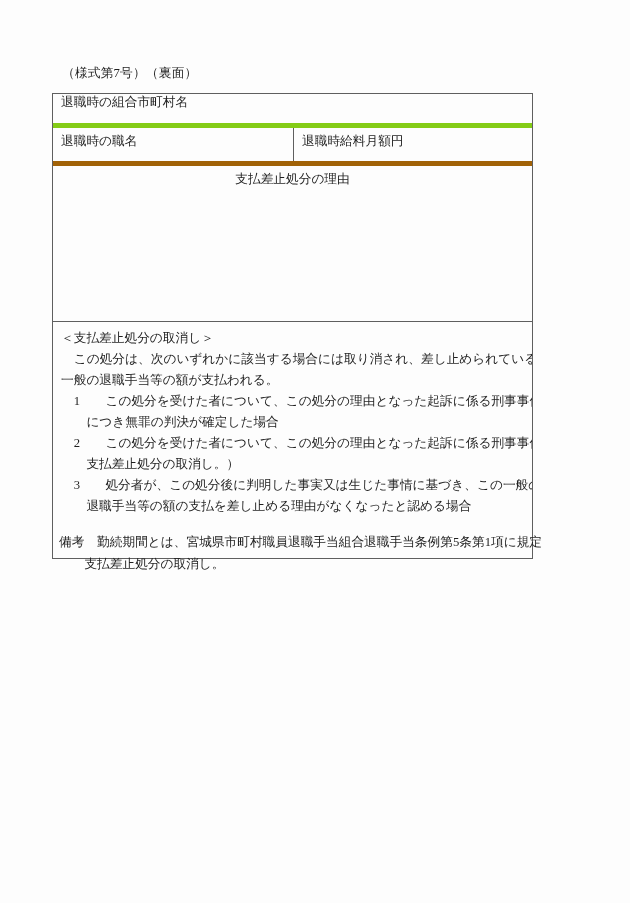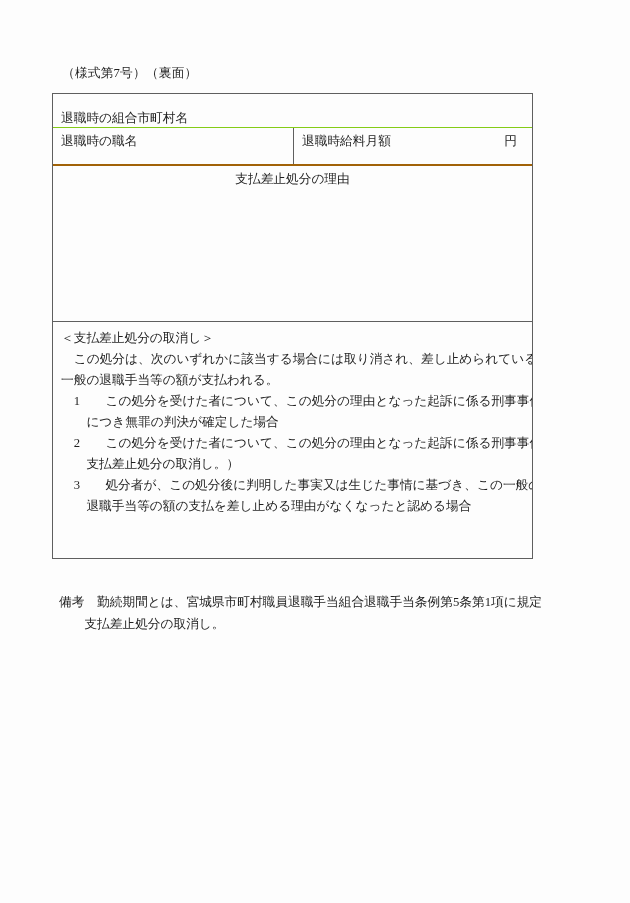--- a/index.html
+++ b/index.html
@@ -26,56 +26,56 @@
   .form-table {
     position: absolute;
     left: 52px; top: 93px;
     width: 481px;
     border: 1px solid #5f5f5f;
     background: #fdfdfd;
   }
   .row { overflow: hidden; }
   .row1 {
     height: 34px;
-    border-bottom: 1px solid #84cc16;
-    display: flex; align-items: flex-end;
+    border-bottom: 5px solid #84cc16;
+    display: flex; align-items: flex-start;
     padding-left: 8px;
   }
   .row2 {
     height: 38px;
-    border-bottom: 2px solid #a16207;
+    border-bottom: 5px solid #a16207;
     display: flex;
   }
   .cell-left {
     width: 241px;
     border-right: 1px solid #5f5f5f;
     padding: 5px 8px 0 8px;
   }
   .cell-right {
     flex: 1;
     padding: 4px 15px 0 8px;
     line-height: 19px;
   }
-  .salary-l1 { display: flex; justify-content: space-between; }
+  .salary-l1 { display: flex; }
   .salary-l2 { text-align: right; white-space: pre; }
   .row3 {
     height: 156px;
     border-bottom: 1px solid #5f5f5f;
     padding: 5px 8px 0 8px;
     text-align: center;
   }
   .row4 {
     height: 236px;
     padding: 6px 0 0 8px;
     line-height: 21px;
   }
   .nline { white-space: pre; }
   .remarks {
     position: absolute;
-    left: 59px; top: 591px;
+    left: 59px; top: 531px;
     line-height: 22px;
   }
   .rline { white-space: pre; }
 </style>
 </head>
 <body>
 
 <div class="page">
 
   <div class="form-no">（様式第7号）（裏面）</div>

